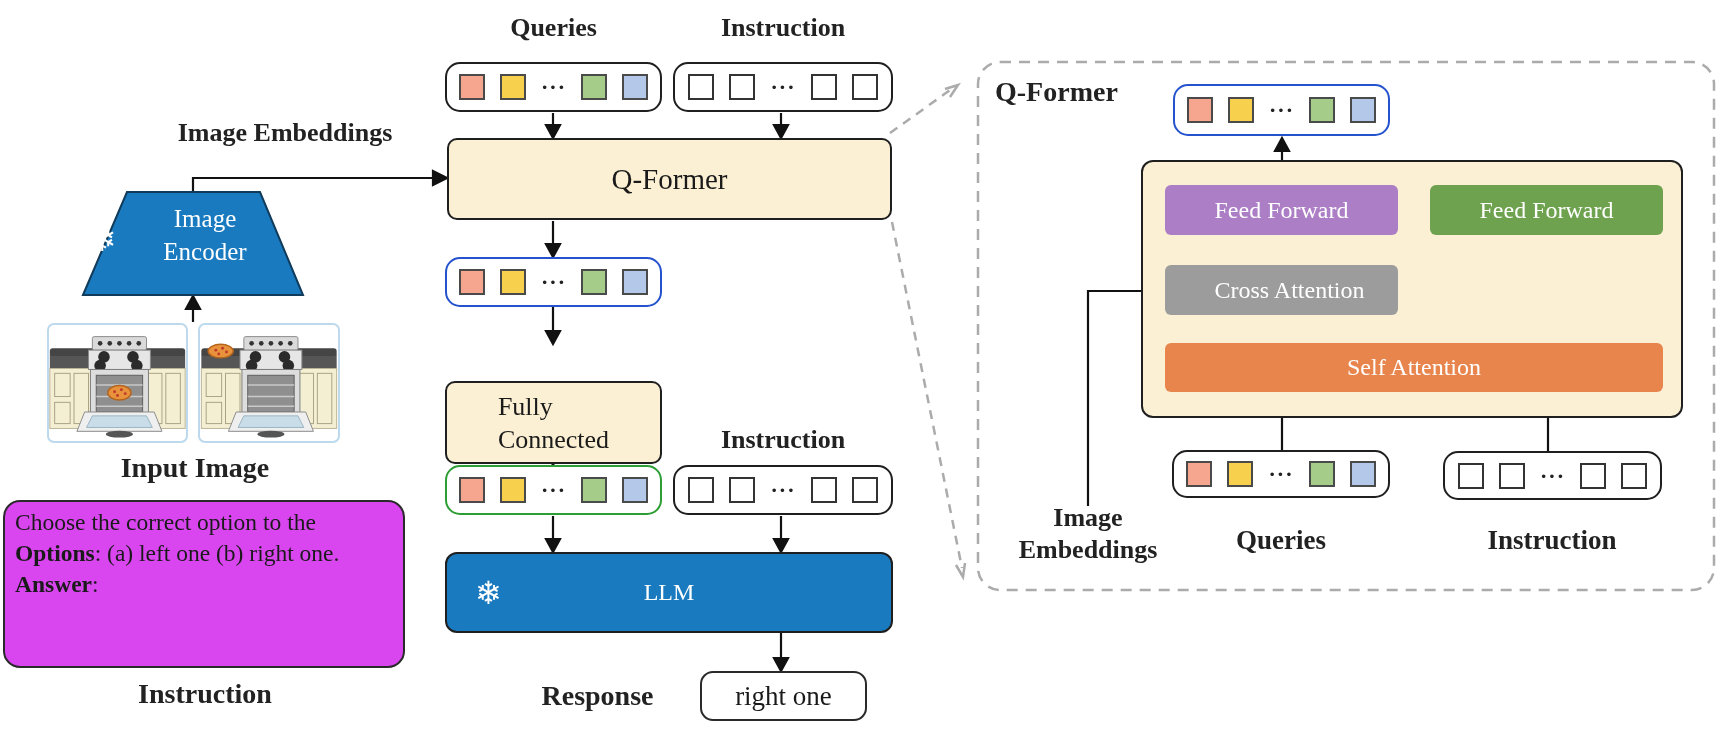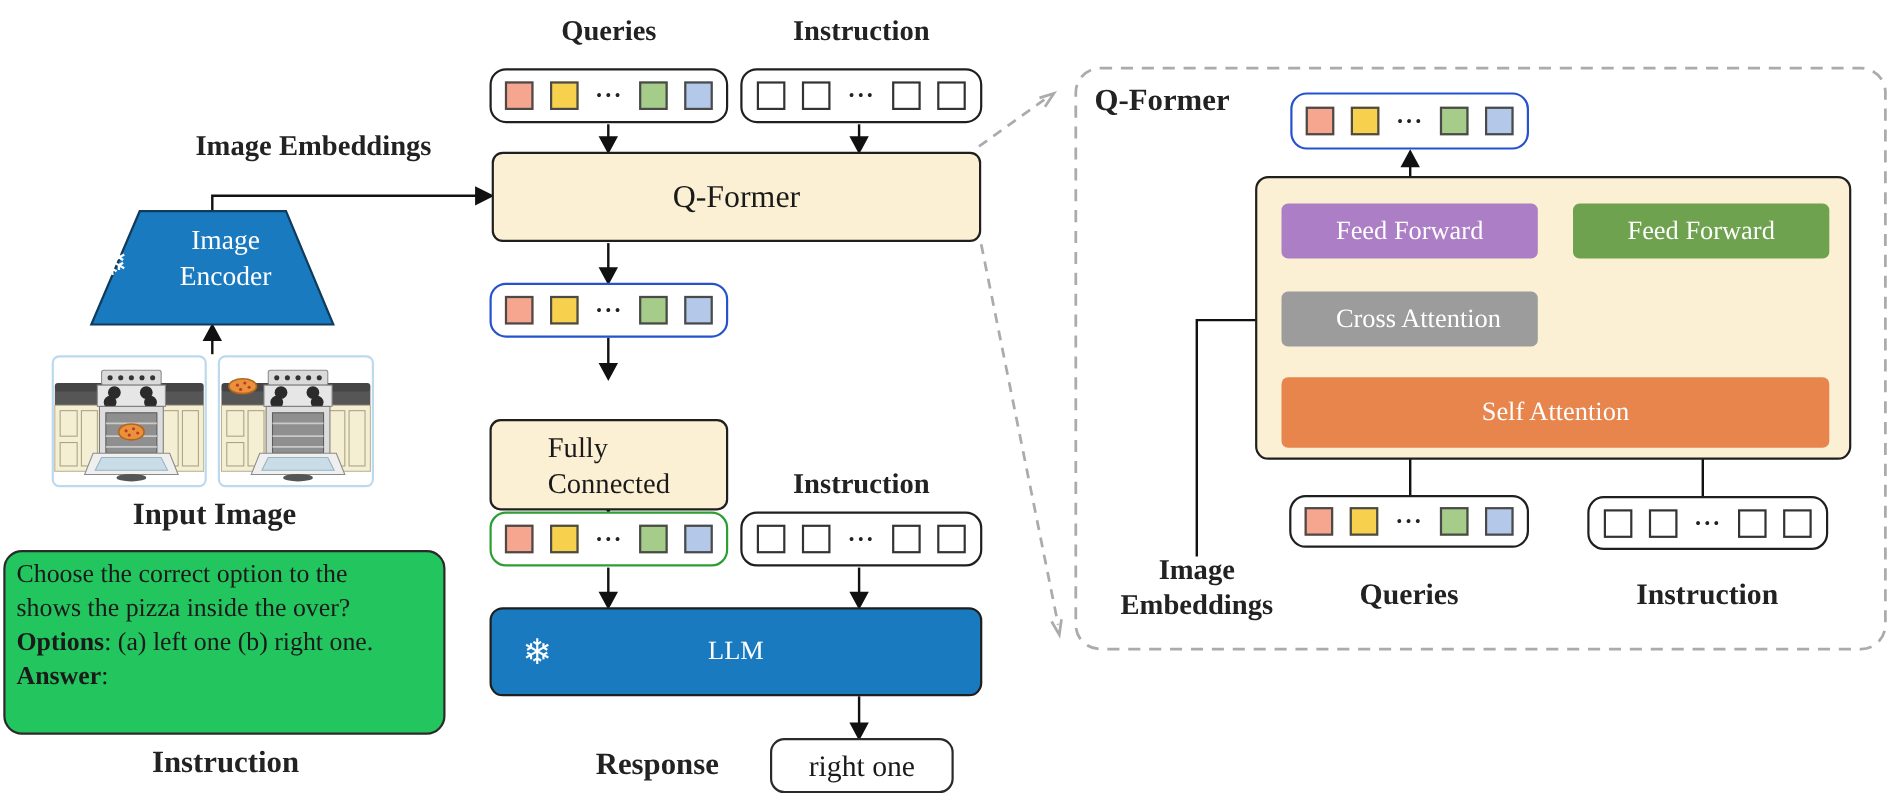--- a/index.html
+++ b/index.html
@@ -195,23 +195,22 @@
     <line x1="48" y1="84" x2="96" y2="84" stroke="#c9c9c9" stroke-width="1.6"></line>
     <polygon points="36,90 108,90 116,110 28,110" fill="#EFEFEF" stroke="#8a8a8a"></polygon>
     <polygon points="44,94 100,94 106,106 38,106" fill="#C8DDE8" stroke="#9ab4c2"></polygon>
     <ellipse cx="72" cy="113" rx="14" ry="3.5" fill="#555"></ellipse>
   </svg>
 </div>
 
 <div class="abs blabel center" style="left:60px;top:452px;width:270px;height:32px;font-size:28px;">Input Image</div>
 
 <div class="abs" style="left:3px;top:500px;width:402px;height:168px;border:2.5px solid #2a2a2a;border-radius:17px;
-     padding:5px 10px;font-size:23.5px;line-height:31px;background:#22c55e;">
+     padding:5px 10px;font-size:23.5px;line-height:31px;background:#d946ef;">
   <div>Choose the correct option to the</div>
-  <div>shows the pizza inside the over?</div>
   <div><b>Options</b><span>: (a) left one (b) right one.</span></div>
   <div><b>Answer</b><span>:</span></div>
 </div>
 
 <div class="abs blabel center" style="left:60px;top:678px;width:290px;height:32px;font-size:28px;">Instruction</div>
 
 <div class="abs blabel center" style="left:445px;top:12px;width:217px;height:32px;">Queries</div>
 <div class="abs blabel center" style="left:673px;top:12px;width:220px;height:32px;">Instruction</div>
 
 <div class="abs tokbox" style="left:445px;top:62px;width:217px;height:50px;">
@@ -279,21 +278,21 @@
     <span class="tok-dots">···</span>
     <span class="tok" style="background-color: rgb(165, 204, 136);"></span>
     <span class="tok" style="background-color: rgb(180, 201, 233);"></span>
   </div>
 
 <div class="abs box" style="left: 1141px; top: 160px; width: 542px; height: 258px; border-radius: 12px; background-color: rgb(251, 240, 211);"></div>
 
 <div class="abs pill" style="left: 1165px; top: 185px; width: 233px; height: 50px; background-color: rgb(172, 126, 197);">Feed Forward</div>
 <div class="abs pill" style="left: 1430px; top: 185px; width: 233px; height: 50px; background-color: rgb(111, 162, 79);">Feed Forward</div>
 <div class="abs pill" style="left: 1165px; top: 265px; width: 233px; height: 50px; background-color: rgb(156, 156, 156); padding-left: 16px;">Cross Attention</div>
-<div class="abs pill" style="left: 1165px; top: 343px; width: 498px; height: 64px; background-color: rgb(232, 133, 77);">Self Attention</div>
+<div class="abs pill" style="left: 1165px; top: 343px; width: 498px; height: 49px; background-color: rgb(232, 133, 77);">Self Attention</div>
 
 <div class="abs tokbox" style="left:1172px;top:450px;width:218px;height:48px;">
     <span class="tok" style="background-color: rgb(246, 165, 142);"></span>
     <span class="tok" style="background-color: rgb(247, 208, 78);"></span>
     <span class="tok-dots">···</span>
     <span class="tok" style="background-color: rgb(165, 204, 136);"></span>
     <span class="tok" style="background-color: rgb(180, 201, 233);"></span>
   </div>
 <div class="abs tokbox" style="left:1443px;top:451px;width:219px;height:49px;">
     <span class="tok" style="background-color: rgb(255, 255, 255); border-color: rgb(51, 51, 51);"></span>

